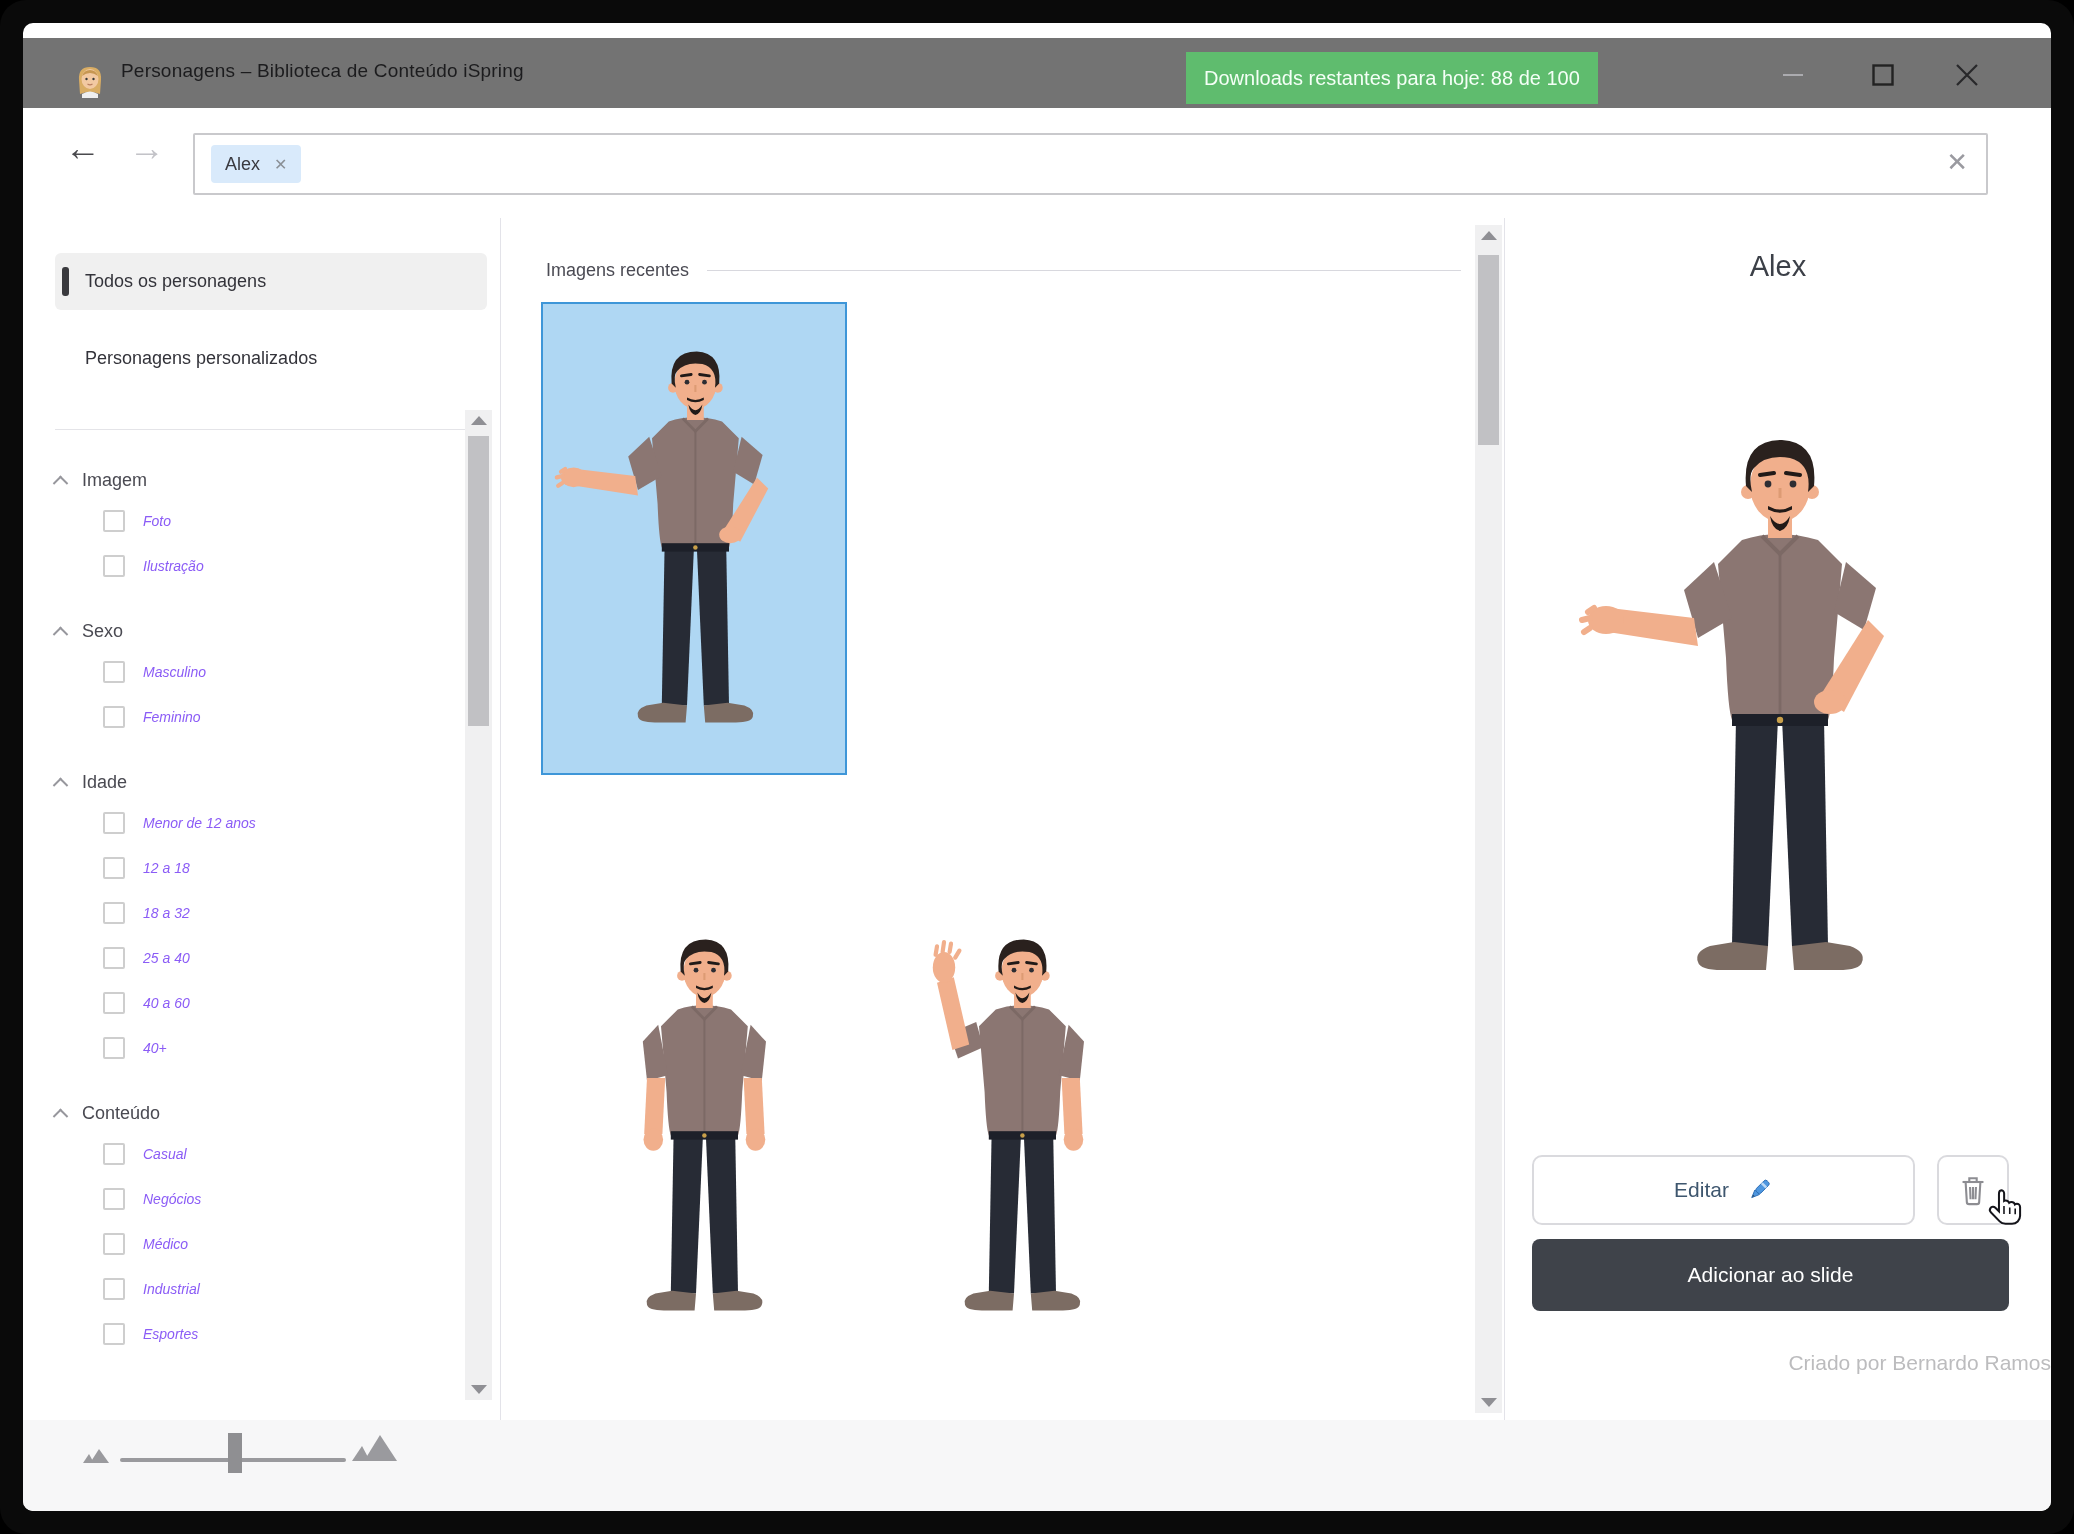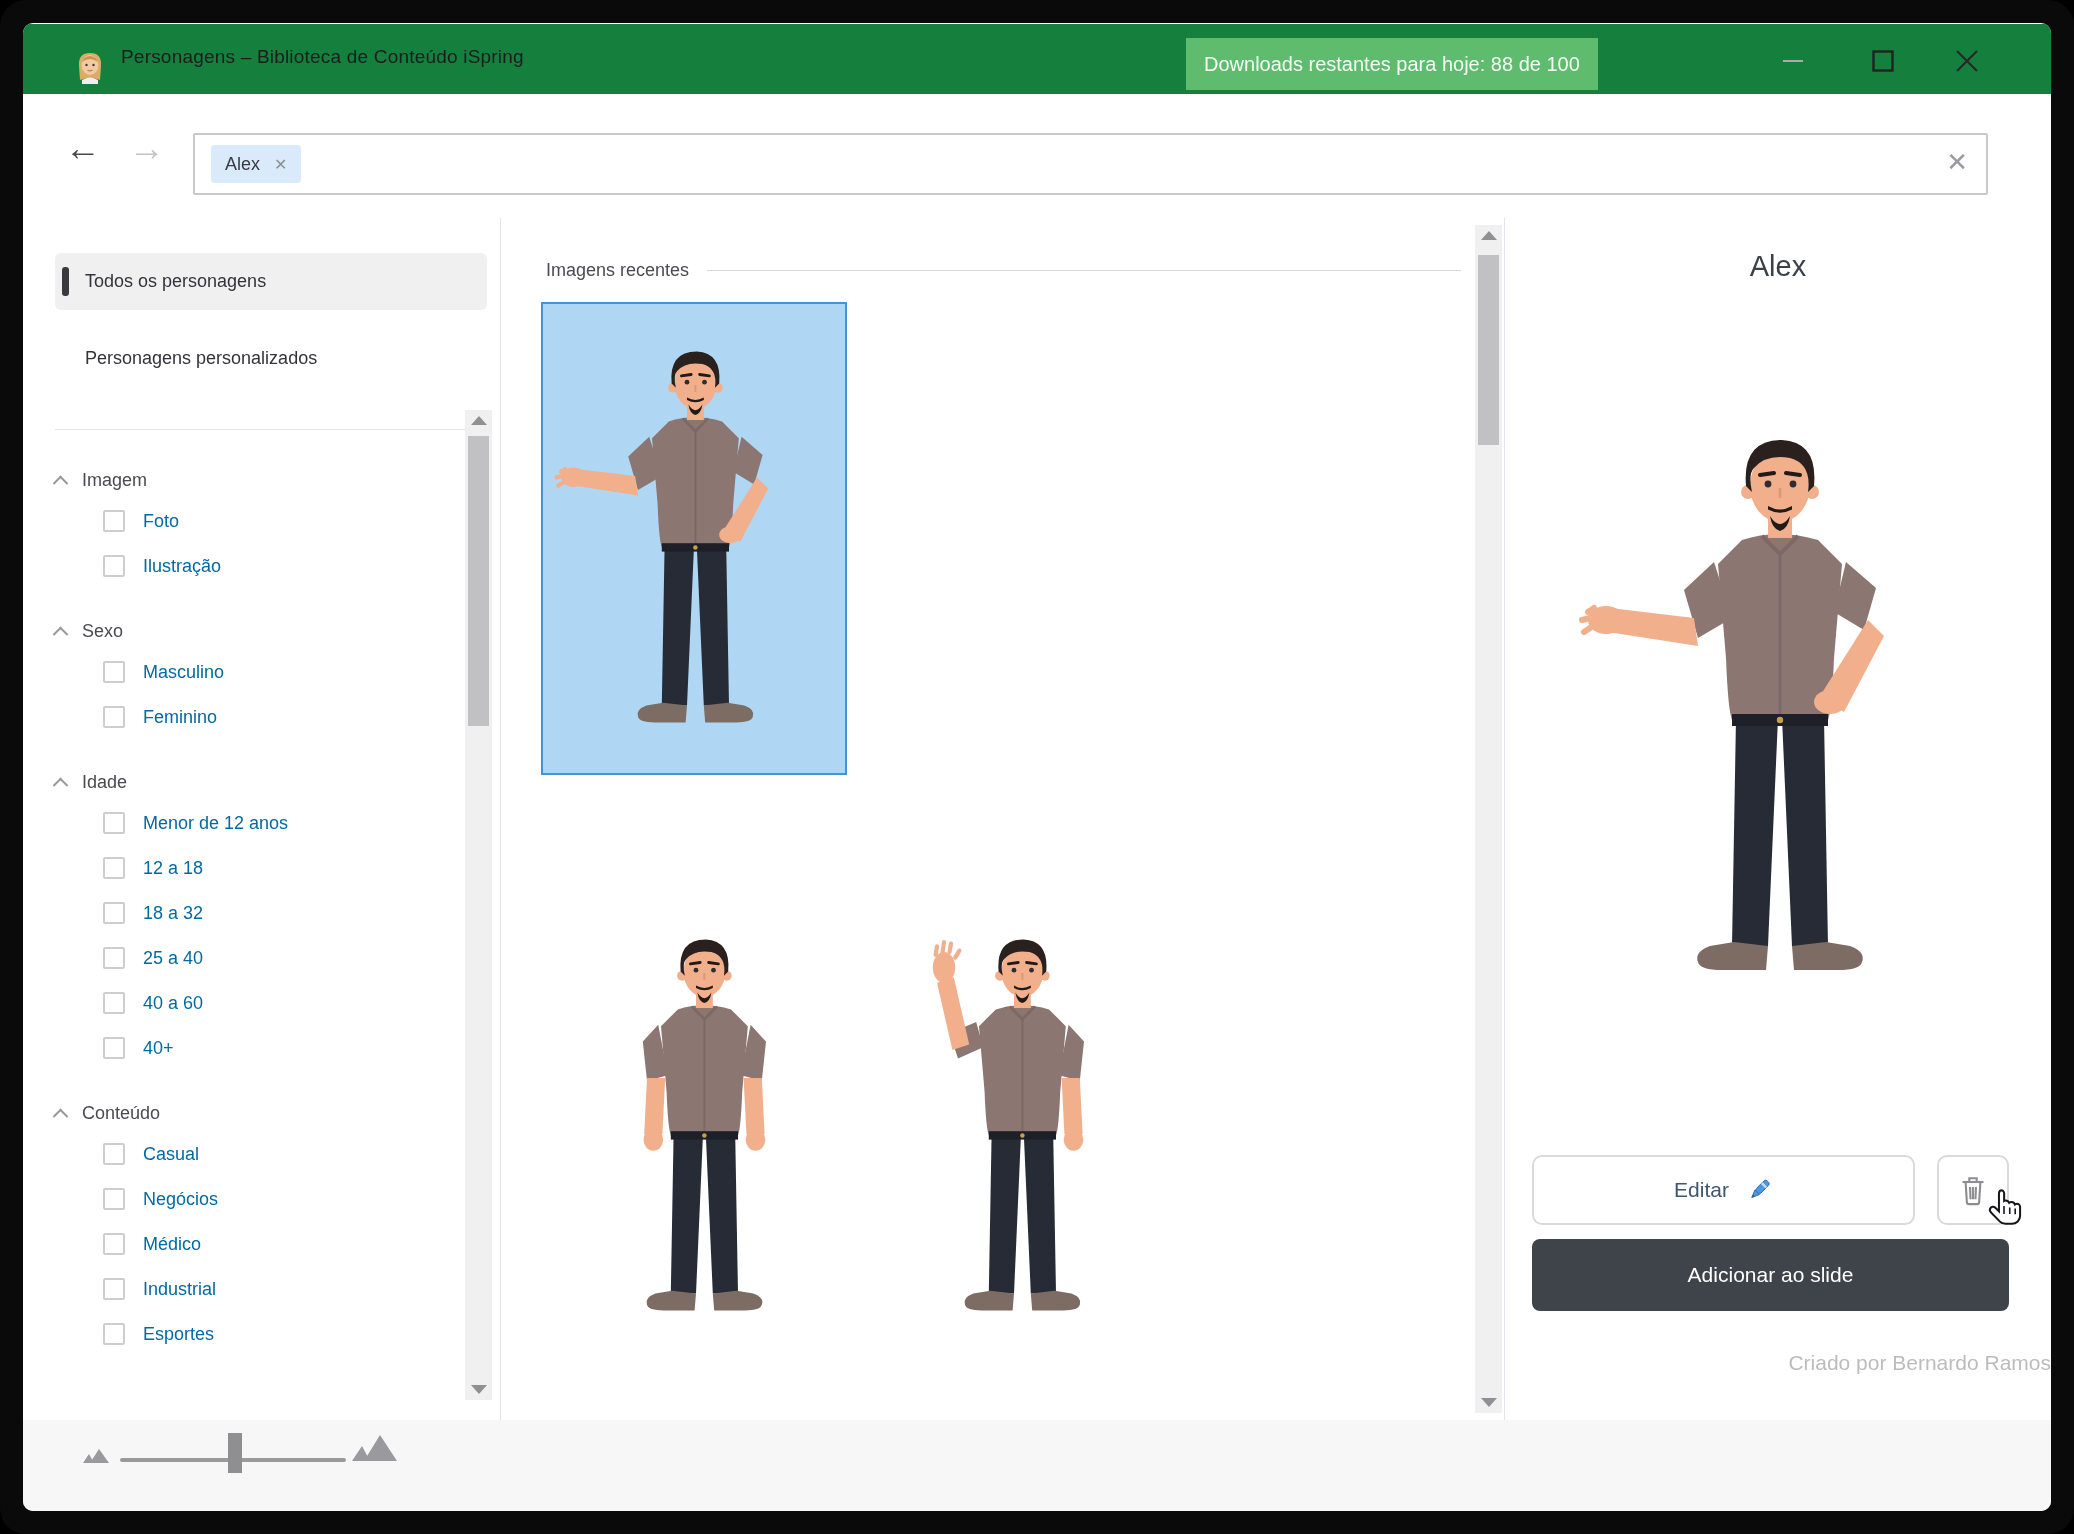--- a/index.html
+++ b/index.html
@@ -2,21 +2,21 @@
 <html><head>
 <meta charset="utf-8">
 <style>
   html,body{margin:0;padding:0;background:#000;}
   .screen{position:relative;width:2074px;height:1534px;background:#0a0a0a;overflow:hidden;
           font-family:"Liberation Sans","DejaVu Sans",sans-serif;border-radius:26px;}
   .window{position:absolute;left:23px;top:23px;width:2028px;height:1488px;background:#fff;
           border-radius:10px;overflow:hidden;}
 
   
-  .titlebar{position:absolute;left:0;top:1px;width:100%;height:70px;background:#15803d;}
+  .titlebar{position:absolute;left:0;top:15px;width:100%;height:70px;background:#737373;}
   .app-icon{position:absolute;left:50px;top:26px;width:34px;height:36px;}
   .app-title{position:absolute;left:98px;top:22px;font-size:19px;color:#1c1c1e;letter-spacing:.2px;}
   .dl-badge{position:absolute;left:1163px;top:14px;height:52px;line-height:52px;padding:0 18px;
             background:#5FBC6E;color:#f4fff6;font-size:20px;}
   .winbtn{position:absolute;top:18px;width:44px;height:38px;display:flex;align-items:center;justify-content:center;}
   .btn-min{left:1748px;} .btn-max{left:1838px;} .btn-close{left:1922px;}
 
   
   .navrow{position:absolute;left:0;top:85px;width:100%;height:100px;}
   .nav-arrow{position:absolute;top:16px;width:48px;height:48px;font-size:36px;line-height:48px;
@@ -44,21 +44,21 @@
   .side-item.sel::before{content:"";position:absolute;left:7px;top:14px;width:7px;height:29px;
                          border-radius:3px;background:#3a3a3e;}
   .side-item.plain{margin-top:20px;}
   .side-divider{margin:42px 20px 0 32px;height:1px;background:#e4e4e8;}
   .filters{padding-left:32px;}
   .fgroup-title{display:flex;align-items:center;gap:16px;margin-top:40px;font-size:18px;color:#4a4a52;}
   .chev{width:9px;height:9px;border-right:2px solid #97979d;border-bottom:2px solid #97979d;
         transform:rotate(-135deg) translate(-2px,-2px);}
   .chk-row{display:flex;align-items:center;gap:18px;margin:15px 0 0 48px;height:30px;}
   .chk{width:22px;height:22px;background:#fff;border:2px solid #cecece;border-radius:2px;box-sizing:border-box;}
-  .chk-label{font-size:18px;color:#0369a1;}
+  .chk-label{font-size:14px;color:#8b5cf6;font-style:italic;}
 
   
   .vscroll{position:absolute;background:#f0f0f1;}
   .side-scroll{left:442px;top:192px;width:27px;height:990px;}
   .main-scroll{right:2px;top:7px;width:27px;height:1188px;}
   .scroll-thumb{position:absolute;left:3px;width:21px;background:#c1c1c4;}
   .tri{position:absolute;left:6px;width:0;height:0;border-left:8px solid transparent;border-right:8px solid transparent;}
   .tri-up{top:6px;border-bottom:9px solid #8f8f94;}
   .tri-down{bottom:6px;border-top:9px solid #8f8f94;}
 

